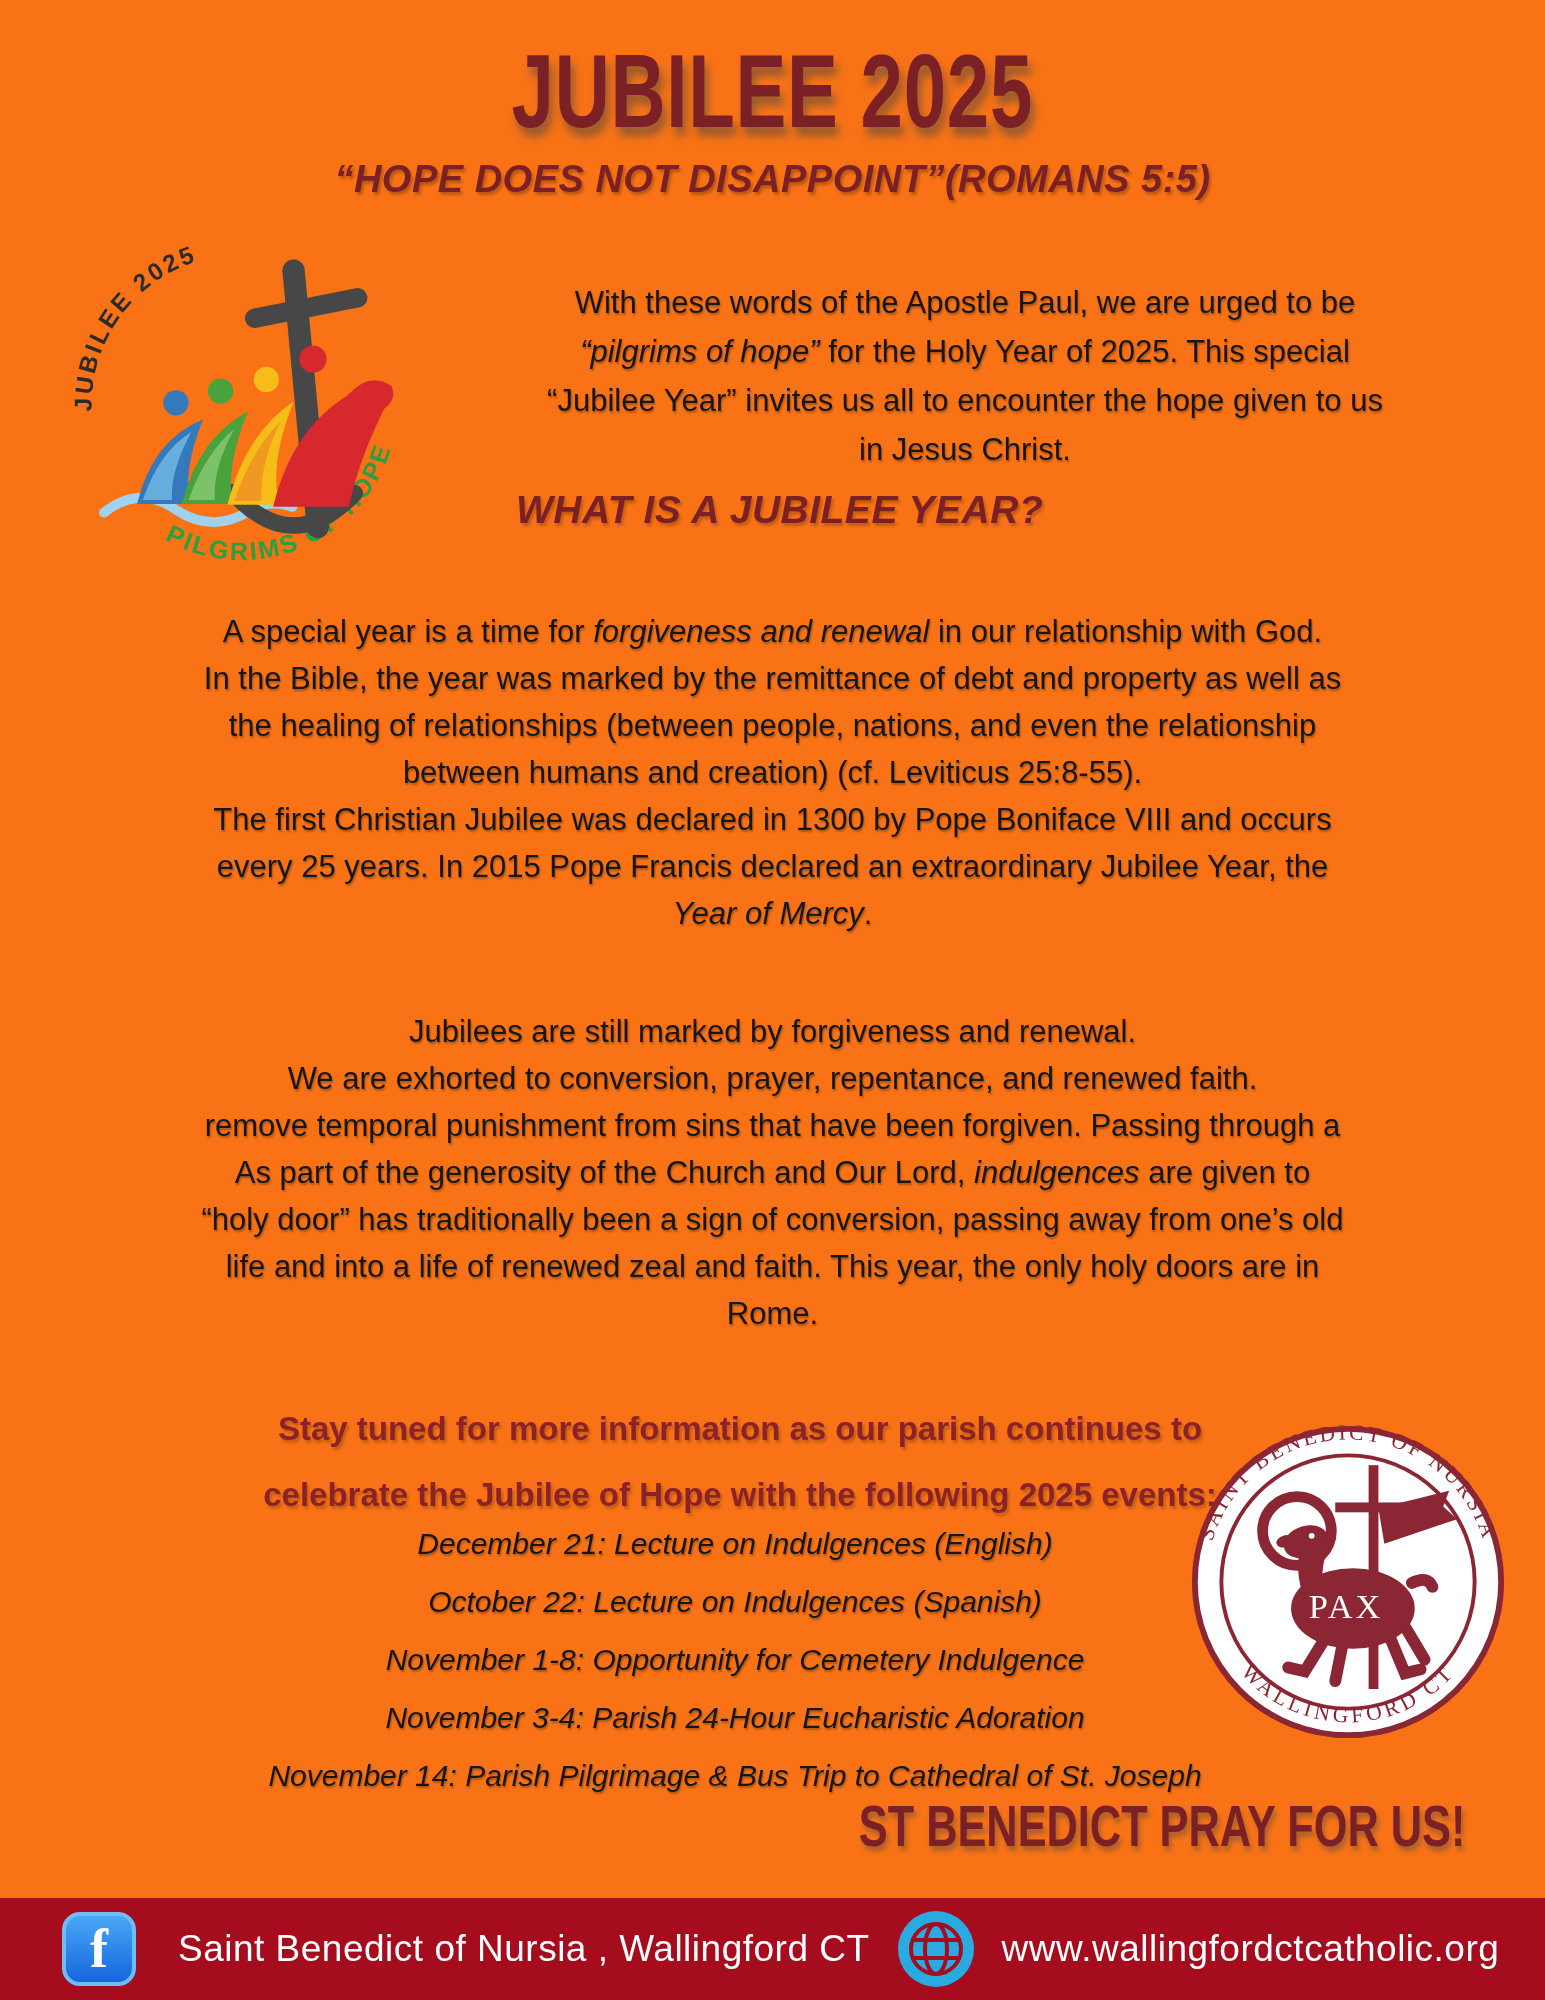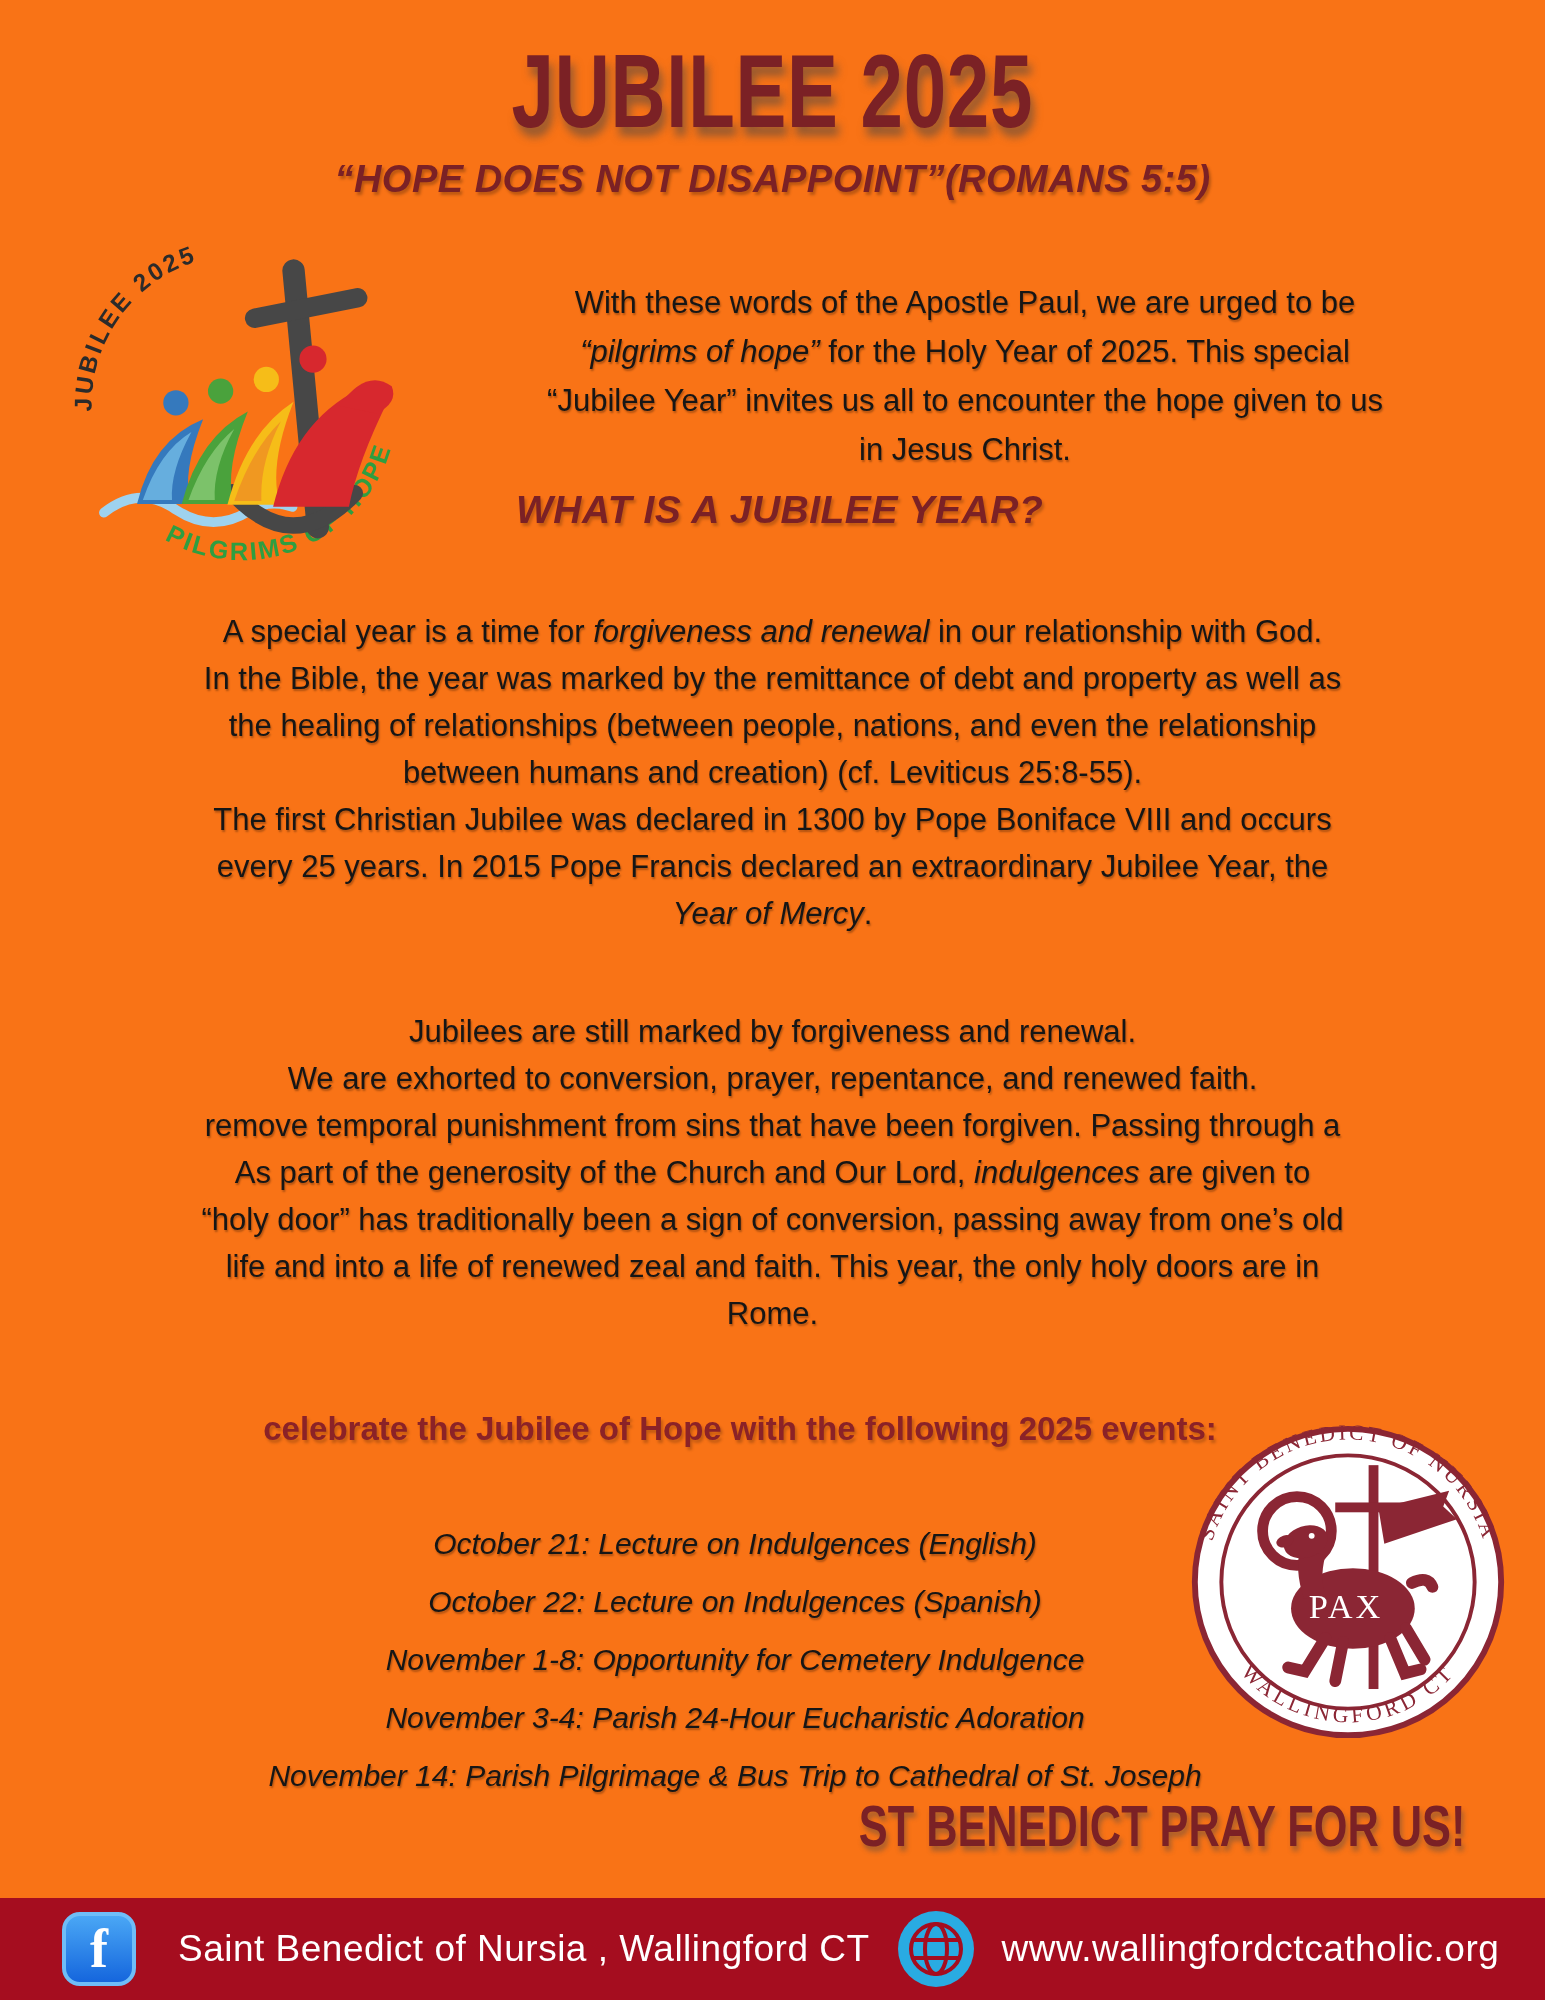--- a/index.html
+++ b/index.html
@@ -155,25 +155,26 @@
     <div><span>Jubilees are still marked by forgiveness and renewal.</span></div>
     <div><span>We are exhorted to conversion, prayer, repentance, and renewed faith.</span></div>
     <div><span>remove temporal punishment from sins that have been forgiven. Passing through a</span></div>
     <div><span>As part of the generosity of the Church and Our Lord, </span><em>indulgences</em><span> are given to</span></div>
     <div><span>“holy door” has traditionally been a sign of conversion, passing away from one’s old</span></div>
     <div><span>life and into a life of renewed zeal and faith. This year, the only holy doors are in</span></div>
     <div><span>Rome.</span></div>
   </div>
 
   <div class="stay">
+    <div>Stay tuned for more information as our parish continues to</div>
     <div>celebrate the Jubilee of Hope with the following 2025 events:</div>
   </div>
 
   <div class="events">
-    <div>October 21: Lecture on Indulgences (English)</div>
+    <div>December 21: Lecture on Indulgences (English)</div>
     <div>October 22: Lecture on Indulgences (Spanish)</div>
     <div>November 1-8: Opportunity for Cemetery Indulgence</div>
     <div>November 3-4: Parish 24-Hour Eucharistic Adoration</div>
     <div>November 14: Parish Pilgrimage &amp; Bus Trip to Cathedral of St. Joseph</div>
   </div>
 
   <svg class="seal" width="324" height="324" viewBox="0 0 330 330">
     <defs>
       <path id="seal-top" d="M 23 140 A 144 144 0 0 1 307 140" fill="none"></path>
       <path id="seal-bot" d="M 30 214 A 144 144 0 0 0 300 214" fill="none"></path>

